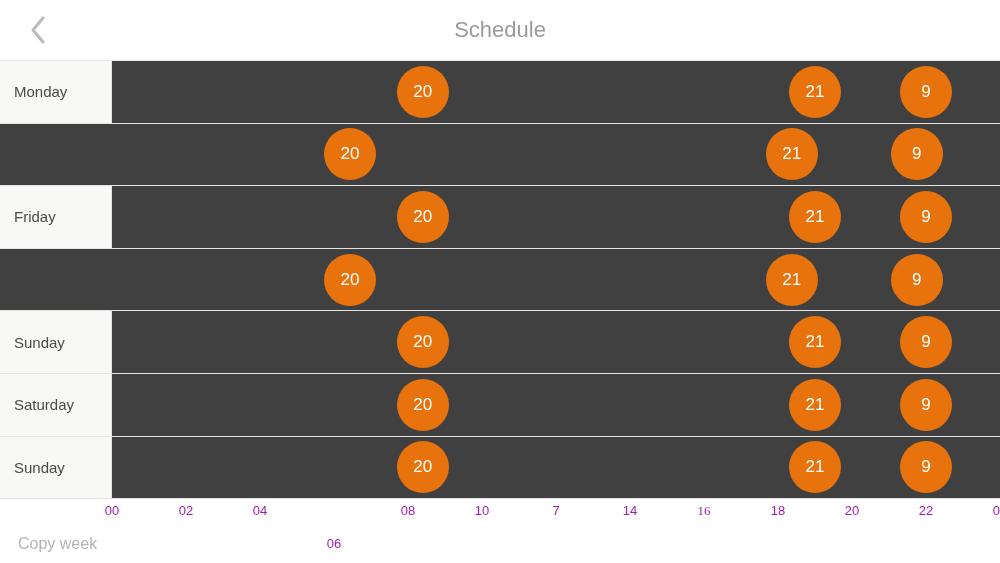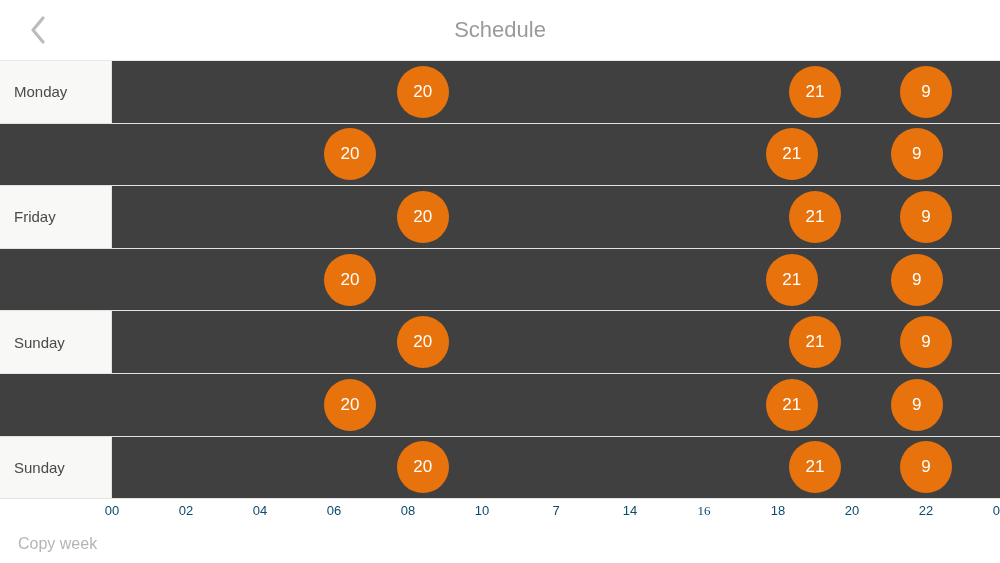--- a/index.html
+++ b/index.html
@@ -102,21 +102,21 @@
     .axis-track {
       position: relative;
       flex: 1;
       height: 100%;
     }
     .tick {
       position: absolute;
       top: 4px;
       transform: translateX(-50%);
       font-size: 13px;
-      color: #0c4a6e;
+      color: #a21caf;
       text-align: center;
     }
 
     .copy-week {
       position: absolute;
       left: 18px;
       bottom: 10px;
       font-size: 16px;
       color: #b5b5b5;
       cursor: pointer;
@@ -168,20 +168,21 @@
     </div>
     <div class="row">
       <div class="day-label">Sunday</div>
       <div class="day-track">
         <div class="event" style="left: 35%;">20</div>
         <div class="event" style="left: 79.1667%;">21</div>
         <div class="event" style="left: 91.6667%;">9</div>
       </div>
     </div>
     <div class="row">
+      <div class="day-label">Saturday</div>
       <div class="day-track">
         <div class="event" style="left: 35%;">20</div>
         <div class="event" style="left: 79.1667%;">21</div>
         <div class="event" style="left: 91.6667%;">9</div>
       </div>
     </div>
     <div class="row sunday">
       <div class="day-label">Sunday</div>
       <div class="day-track">
         <div class="event" style="left: 35%;">20</div>
@@ -190,21 +191,21 @@
       </div>
     </div>
   </div>
 
 <div class="axis">
   <div class="axis-spacer"></div>
   <div class="axis-track" id="axis-track">
       <div class="tick" style="left: 0%;">00</div>
       <div class="tick" style="left: 8.33333%;">02</div>
       <div class="tick" style="left: 16.6667%;">04</div>
-      <div class="tick" style="left: 25%;">06</div>
+      <div class="tick" style="left: 25%; margin-top: 33px;">06</div>
       <div class="tick" style="left: 33.3333%;">08</div>
       <div class="tick" style="left: 41.6667%;">10</div>
       <div class="tick" style="left: 50%;">7</div>
       <div class="tick" style="left: 58.3333%;">14</div>
       <div class="tick" style="left: 66.6667%; font-family: Liberation Serif, serif;">16</div>
       <div class="tick" style="left: 75%;">18</div>
       <div class="tick" style="left: 83.3333%;">20</div>
       <div class="tick" style="left: 91.6667%;">22</div>
       <div class="tick" style="left: 100%;">00</div>
     </div>

